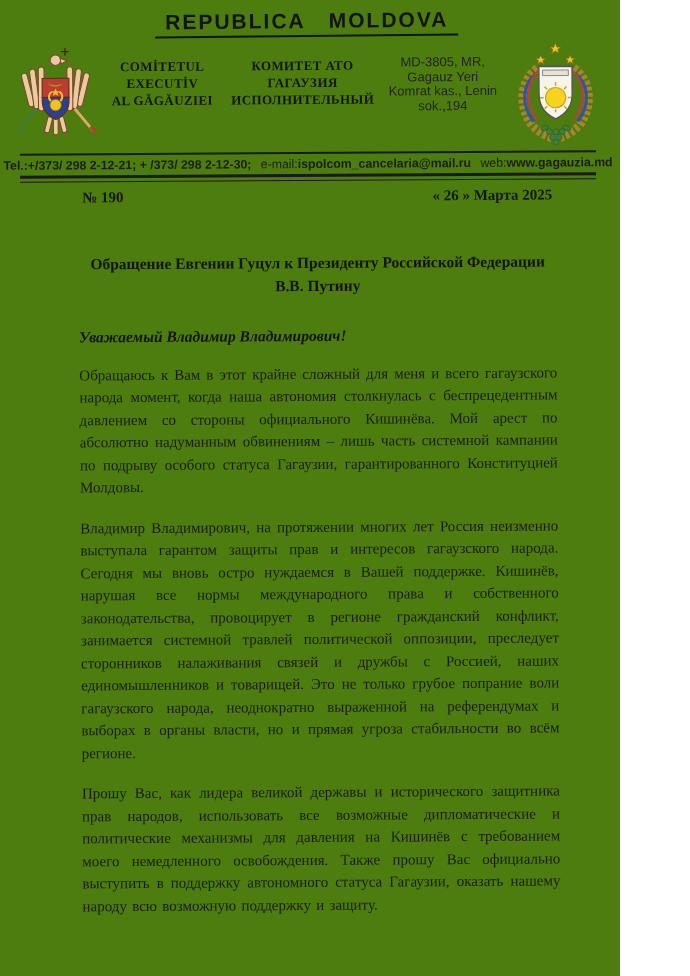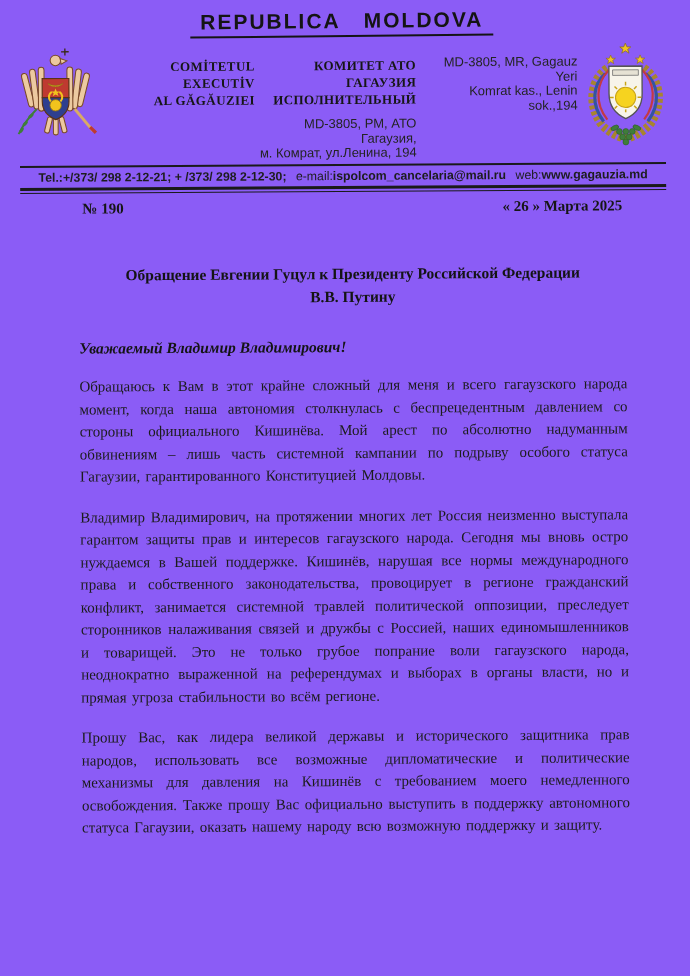--- a/index.html
+++ b/index.html
@@ -1,37 +1,37 @@
 <!DOCTYPE html>
 <html><head>
 <meta charset="utf-8">
 <style>
   html,body{margin:0;padding:0;background:#ffffff;}
   .page{
-    width:690px;height:976px;position:relative;overflow:hidden;
-    background:#8b5cf6;color:#1b1b1b;
+    width:620px;height:976px;position:relative;overflow:hidden;
+    background:#4d7c0f;color:#1b1b1b;
     font-family:"Liberation Serif", serif;
   }
   .content{position:absolute;inset:0;transform:rotate(-0.35deg);}
   
   .country-title-wrap{text-align:center;margin-top:9px;}
   .country-title{
     display:inline-block;
     font-family:"Liberation Sans", sans-serif;
     font-weight:bold;font-size:21px;letter-spacing:2px;word-spacing:16px;
     color:#141414;border-bottom:2.5px solid #141414;padding:0 10px 2px;
     transform:rotate(-0.25deg);
   }
   
   .letterhead{display:flex;align-items:flex-start;margin-top:4px;padding:0 16px;}
   .emblem{flex:0 0 auto;}
   .emblem-left{width:84px;height:98px;margin-top:4px;}
   .emblem-right{width:92px;height:108px;margin-left:2px;}
   .lh-cols{flex:1;display:flex;gap:4px;margin-top:6px;}
-  .lh-col{flex:1;text-align:right;}
+  .lh-col{flex:1;text-align:center;}
   .lh-title{font-weight:bold;font-size:13px;line-height:17px;letter-spacing:0.4px;color:#161616;margin-top:10px;}
   .lh-title span{display:block;}
   .lh-addr{margin-top:9px;font-family:Liberation Sans, sans-serif;font-size:13px;line-height:14.5px;color:#242424;}
   .lh-addr span{display:block;}
   
   .rule-top{margin:3px 22px 0;border-top:2.5px solid #1a1a1a;}
   .contact{
     text-align:center;font-family:"Liberation Sans", sans-serif;
     font-size:12.3px;color:#1d1d1d;padding:3px 0 3px;white-space:nowrap;
   }
@@ -115,24 +115,20 @@
         <div class="lh-col">
           <div class="lh-title">
             <span>COMİTETUL EXECUTİV</span>
             <span>AL GĂGĂUZIEI</span>
           </div>
         </div>
         <div class="lh-col">
           <div class="lh-title">
             <span>КОМИТЕТ АТО ГАГАУЗИЯ</span>
             <span>ИСПОЛНИТЕЛЬНЫЙ</span>
-          </div>
-          <div class="lh-addr">
-            <span>MD-3805, РМ, АТО Гагаузия,</span>
-            <span>м. Комрат, ул.Ленина, 194</span>
           </div>
         </div>
         <div class="lh-col">
           <div class="lh-addr">
             <span>MD-3805, MR, Gagauz Yeri</span>
             <span>Komrat kas., Lenin sok.,194</span>
           </div>
         </div>
       </div>
 

